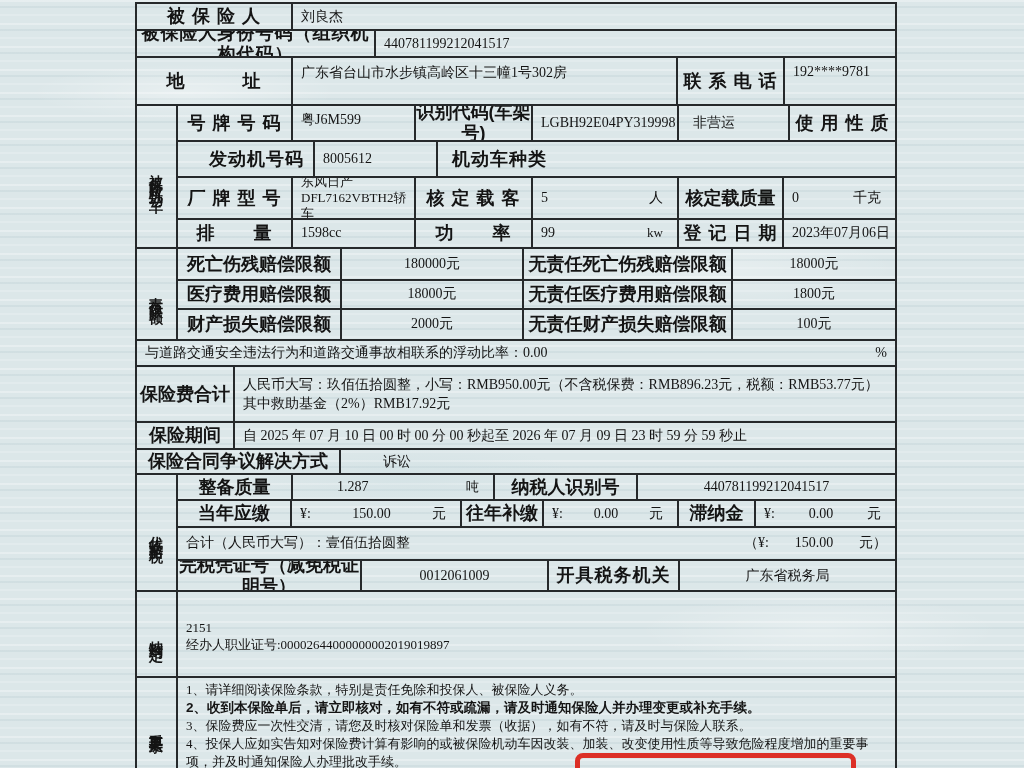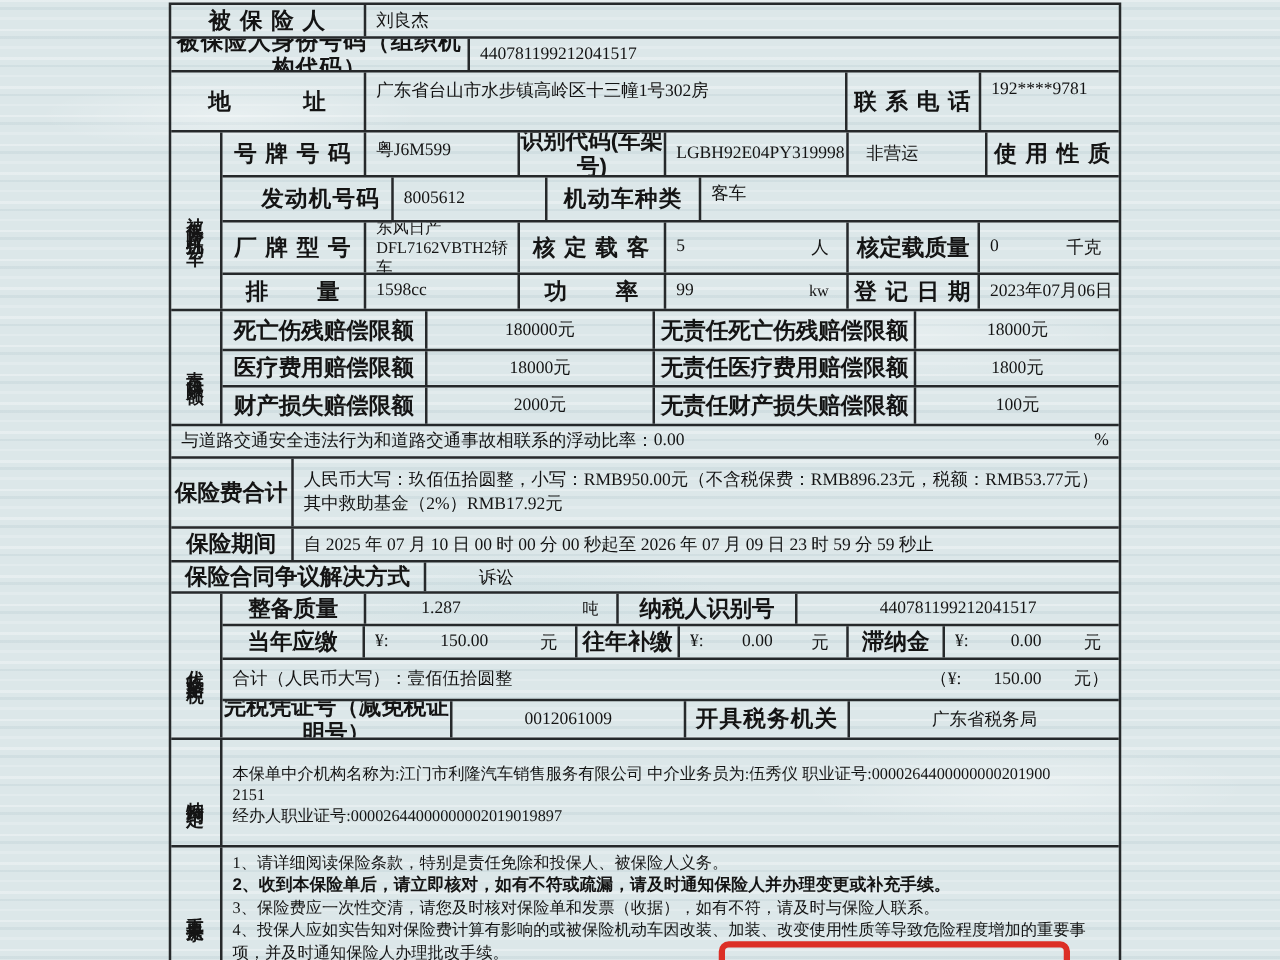--- a/index.html
+++ b/index.html
@@ -102,21 +102,20 @@
         <div class="c val" style="width:123px;align-items:flex-start;padding-top:5px">粤J6M599</div>
         <div class="c lbl" style="width:117px;letter-spacing:0">识别代码(车架号)</div>
         <div class="c val" style="width:146px">LGBH92E04PY319998</div>
         <div class="c val" style="flex:1;padding-left:14px">非营运</div>
         <div class="c lbl" style="width:105px">使 用 性 质</div>
       </div>
       <div class="row h37">
         <div class="c lbl" style="width:115px">发动机号码</div>
         <div class="c val" style="width:123px">8005612</div>
         <div class="c lbl" style="width:123px">机动车种类</div>
-        <div class="c val" style="flex:1;align-items:flex-start;padding-top:4px">客车</div>
       </div>
       <div class="row h42">
         <div class="c lbl" style="width:115px">厂 牌 型 号</div>
         <div class="c val small" style="width:123px;line-height:16px">东风日产DFL7162VBTH2轿车</div>
         <div class="c lbl" style="width:117px">核 定 载 客</div>
         <div class="c val between" style="width:146px">
             <span>5</span>
             <span class="serif">人</span>
           </div>
         <div class="c lbl" style="width:105px;letter-spacing:0">核定载质量</div>
@@ -230,21 +229,20 @@
         <div class="c lbl" style="width:131px">开具税务机关</div>
         <div class="c val ctr" style="flex:1">广东省税务局</div>
       </div>
     </div>
   </div>
 
   <div class="sec" style="height:86px">
     <div class="vlab" style="letter-spacing:2px">特别约定</div>
     <div class="inner" style="justify-content:center">
       <div class="notes" style="border:none;line-height:17px">
-        <div style="white-space:nowrap">本保单中介机构名称为:江门市利隆汽车销售服务有限公司 中介业务员为:伍秀仪 职业证号:0000264400000000201900</div>
         <div>2151</div>
         <div>经办人职业证号:00002644000000002019019897</div>
       </div>
     </div>
   </div>
 
   <div class="sec" style="height:98px;border-bottom:none">
     <div class="vlab" style="letter-spacing:2px">重要提示</div>
     <div class="inner">
       <div class="notes">

